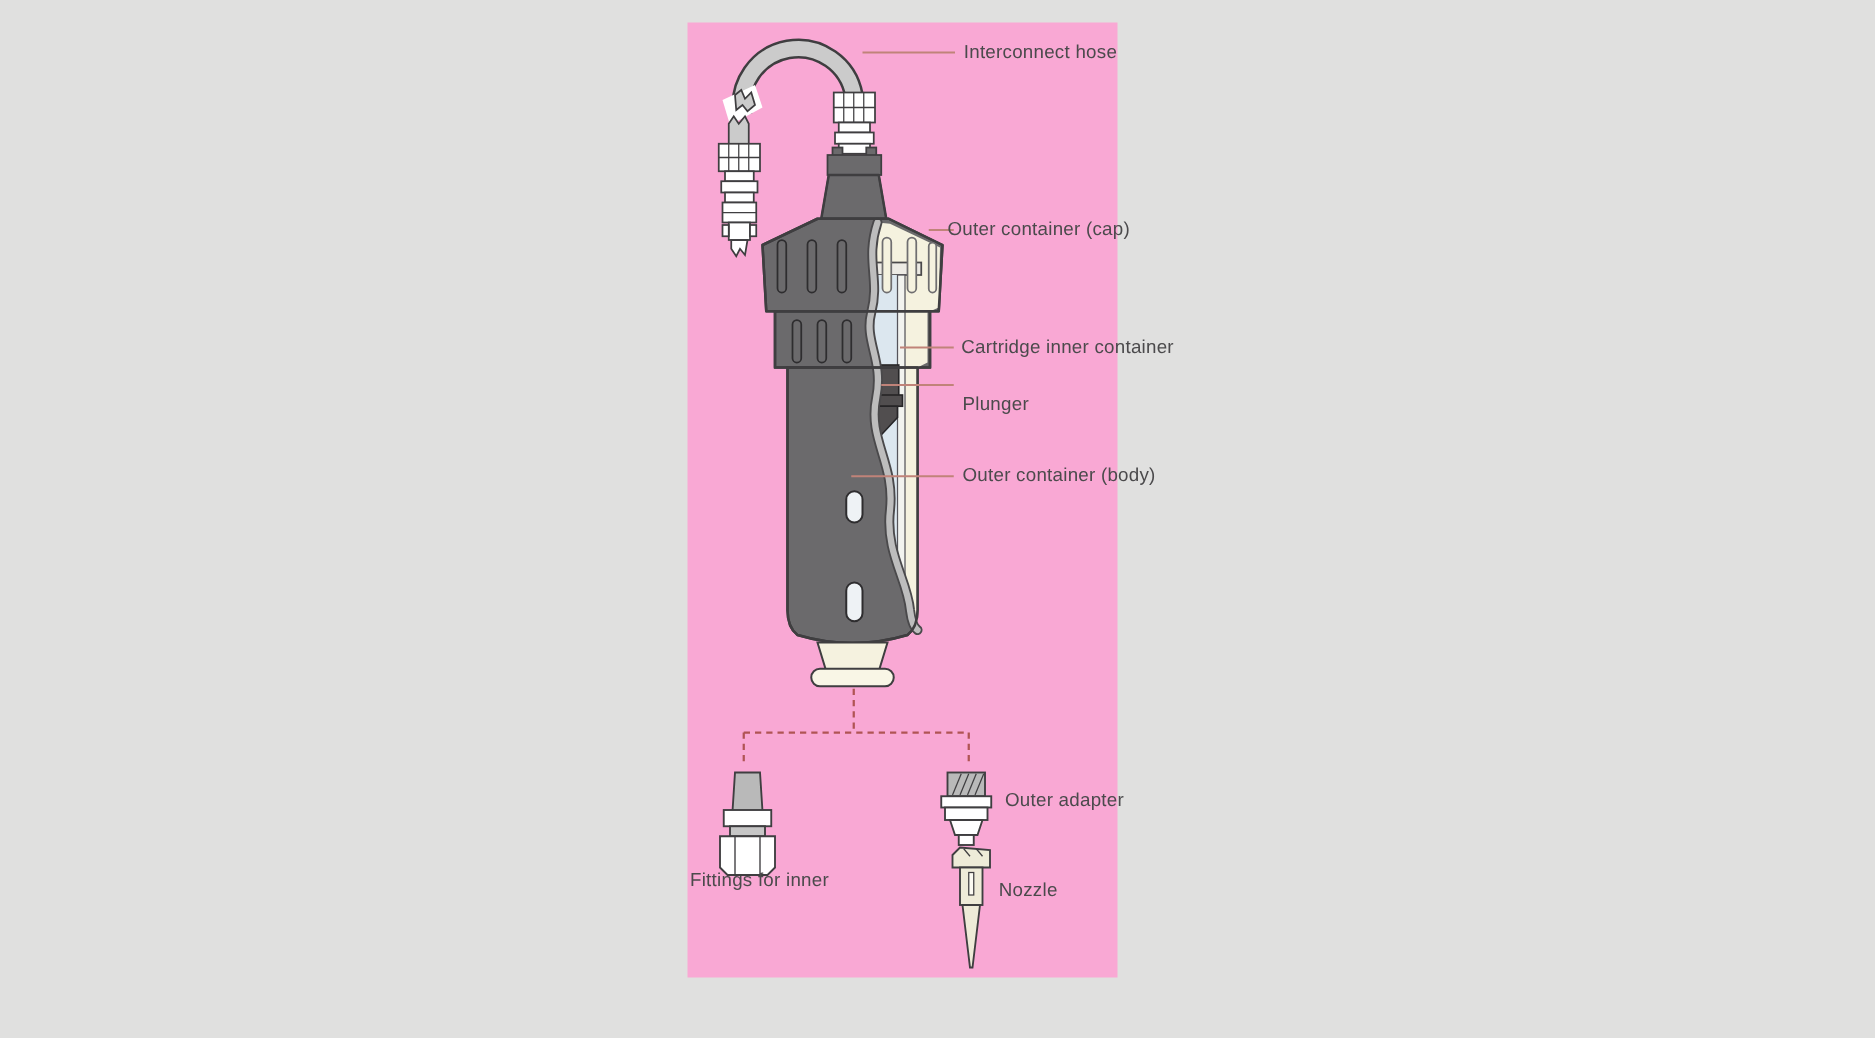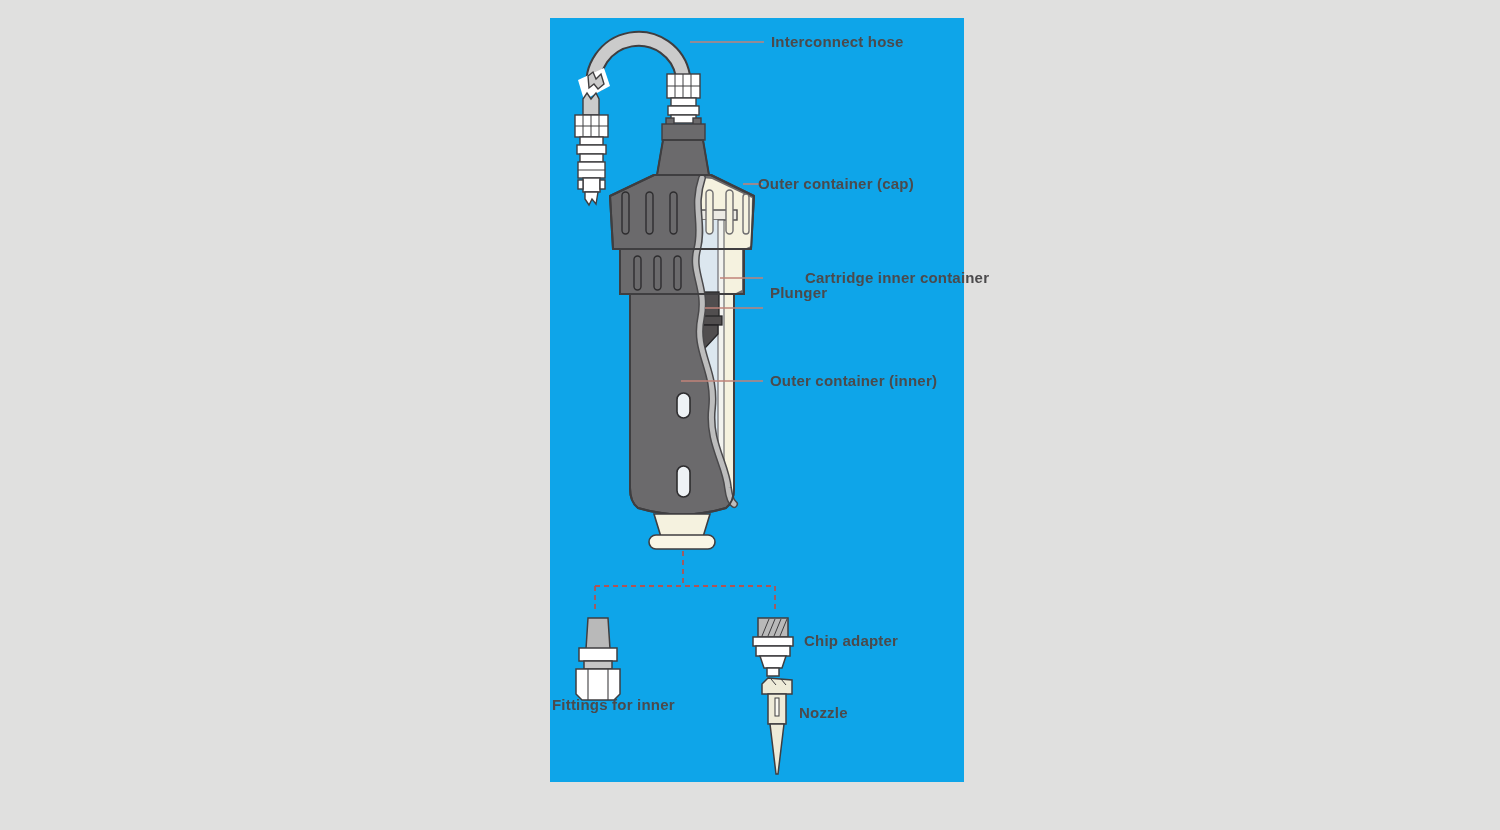--- a/index.html
+++ b/index.html
@@ -6,23 +6,22 @@
   body{
     width:1500px;height:830px;
     background:#e0e0df;
     font-family:"Liberation Sans", sans-serif;
     position:relative;
     overflow:hidden;
   }
   .panel{
     position:absolute;
     left:550px;top:18px;
-    width:414px;height:764px;
-    background:#0ea5e9;
-    font-weight:bold;
+    width:344px;height:764px;
+    background:#f9a8d4;
   }
   .panel svg{position:absolute;left:0;top:0;}
   .diagram-label{
     position:absolute;
     font-size:15px;
     line-height:18px;
     color:#4b4a4c;
     letter-spacing:.2px;
     white-space:nowrap;
   }
@@ -188,24 +187,24 @@
       <line x1="170" y1="260" x2="213" y2="260"></line>
       <line x1="155" y1="290" x2="213" y2="290"></line>
       <line x1="131" y1="363" x2="213" y2="363"></line>
     </g>
   </svg>
 
   <span class="diagram-label" style="left:221px;top:15px;">Interconnect hose</span>
 
   <span class="diagram-label" style="left:208px;top:157px;">Outer container (cap)</span>
 
-  <span class="diagram-label" style="left:219px;top:251px;margin-left:36px;">Cartridge inner container</span>
-
-  <span class="diagram-label" style="left:220px;top:266px;text-align:right;">Plunger</span>
-
-  <span class="diagram-label" style="left:220px;top:354px;">Outer container (inner)</span>
+  <span class="diagram-label" style="left:219px;top:251px;">Cartridge inner container</span>
+
+  <span class="diagram-label" style="left:220px;top:297px;text-align:right;">Plunger</span>
+
+  <span class="diagram-label" style="left:220px;top:354px;">Outer container (body)</span>
 
   <span class="diagram-label" style="left:2px;top:678px;">Fittings for inner</span>
 
-  <span class="diagram-label" style="left:254px;top:614px;">Chip adapter</span>
+  <span class="diagram-label" style="left:254px;top:614px;">Outer adapter</span>
 
   <span class="diagram-label" style="left:249px;top:686px;">Nozzle</span>
 </div>
 
 </body></html>

